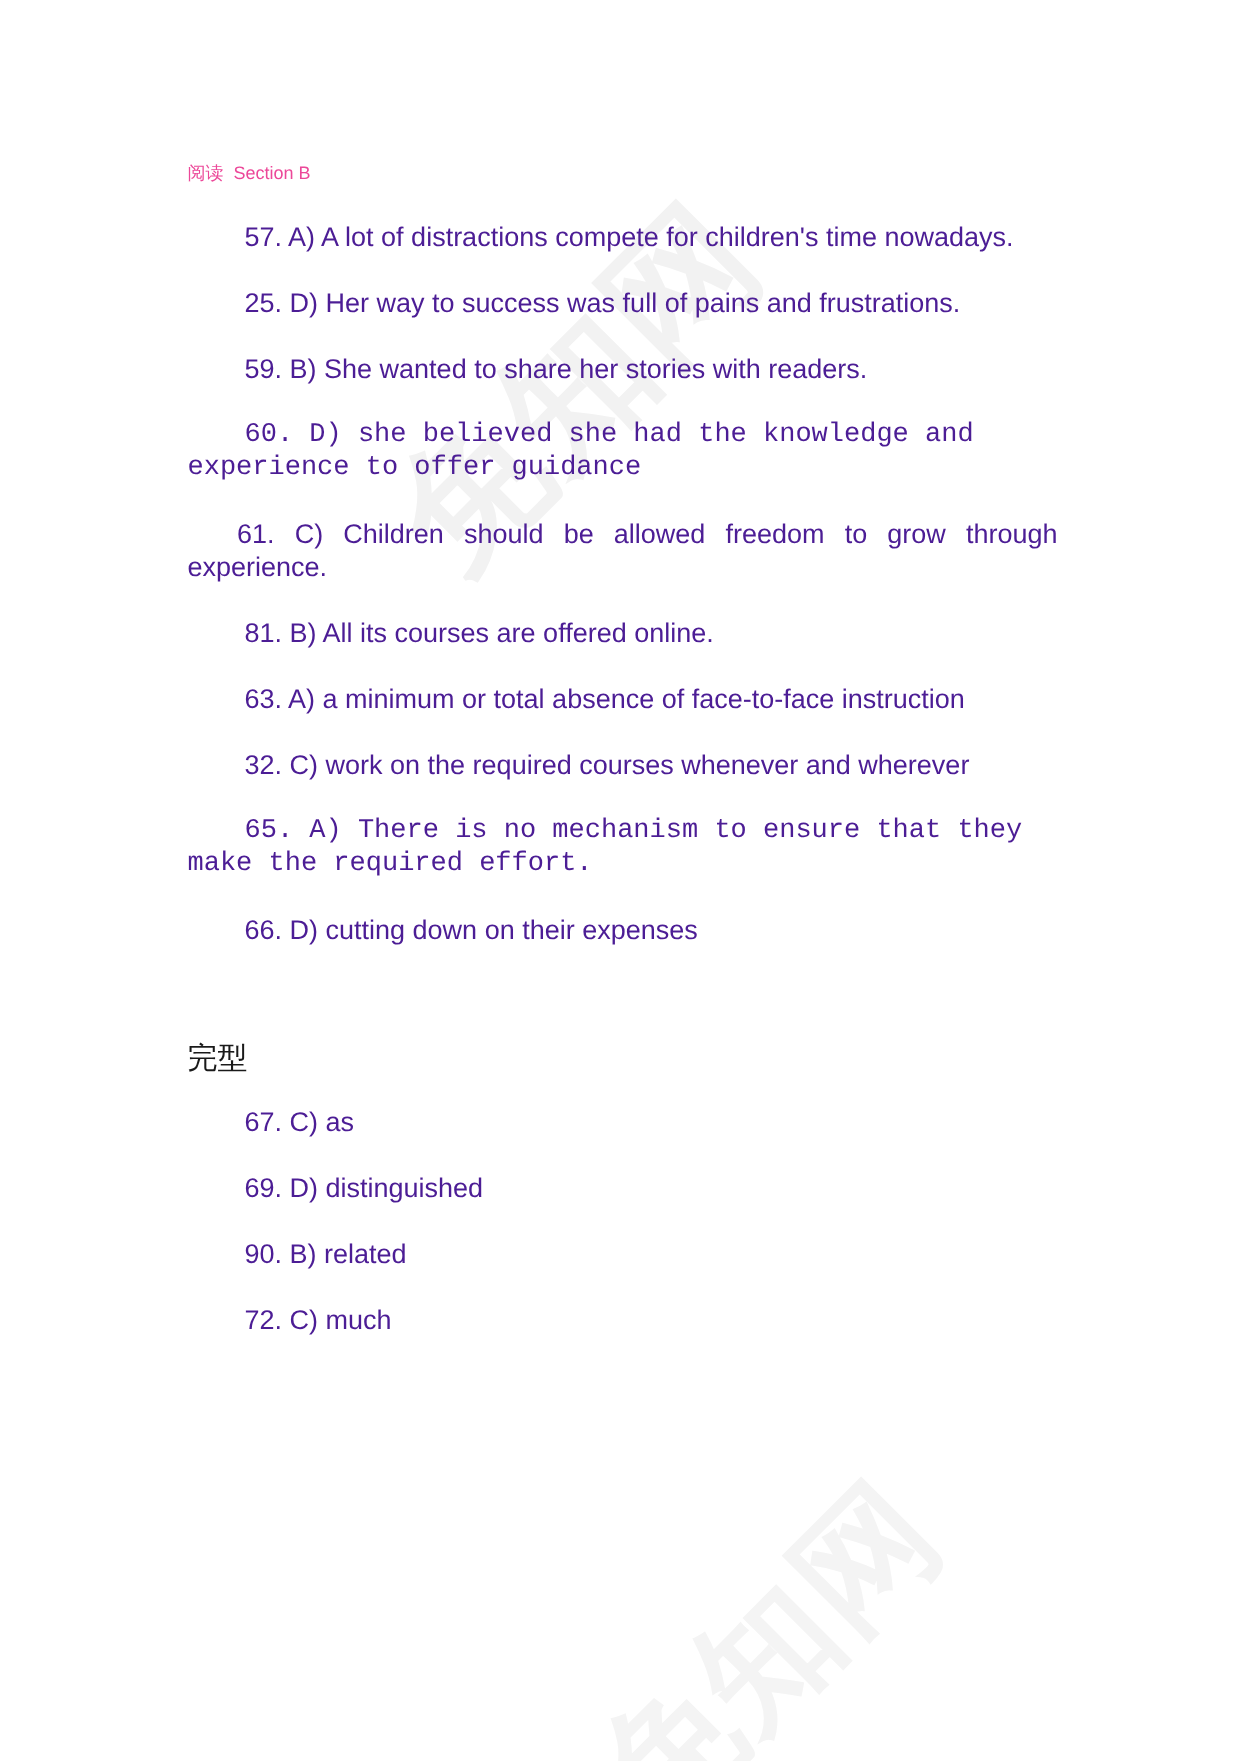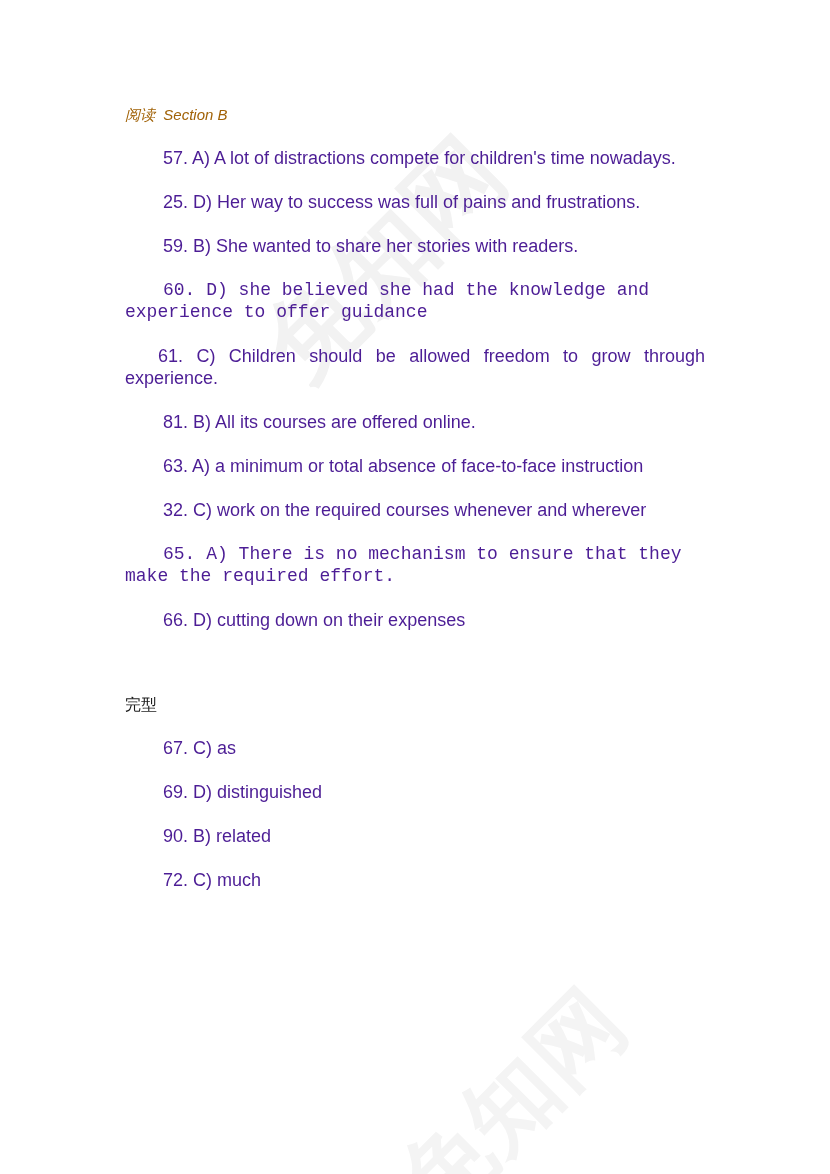--- a/index.html
+++ b/index.html
@@ -59,26 +59,25 @@
   
   .content {
     position: absolute;
     left: 125px;
     top: 105px;
     width: 580px;
     z-index: 2;
   }
 
   .section-heading {
-    font-size: 15px;
+    font-size: 12px;
     line-height: 20px;
-    color: #a16207;
+    color: #ec4899;
     margin: 0 0 22px 0;
     white-space: pre;
-    font-style: italic;
   }
 
   .answer-line {
     font-size: 18px;
     line-height: 22px;
     margin: 0 0 22px 0;
     text-indent: 38px;
     color: #4c1d95;
   }
 
@@ -94,21 +93,21 @@
   .answer-line.wrapped {
     text-indent: 38px;
     font-family: Liberation Mono, monospace;
   }
 
   .section-gap {
     height: 42px;
   }
 
   .cloze-heading {
-    font-size: 16px;
+    font-size: 20px;
     line-height: 20px;
     margin: 0 0 22px 0;
     text-indent: 0;
     font-family: "DejaVu Sans", "Liberation Sans", sans-serif;
     color: #1a1a1a;
   }
 </style>
 </head>
 <body>
 

